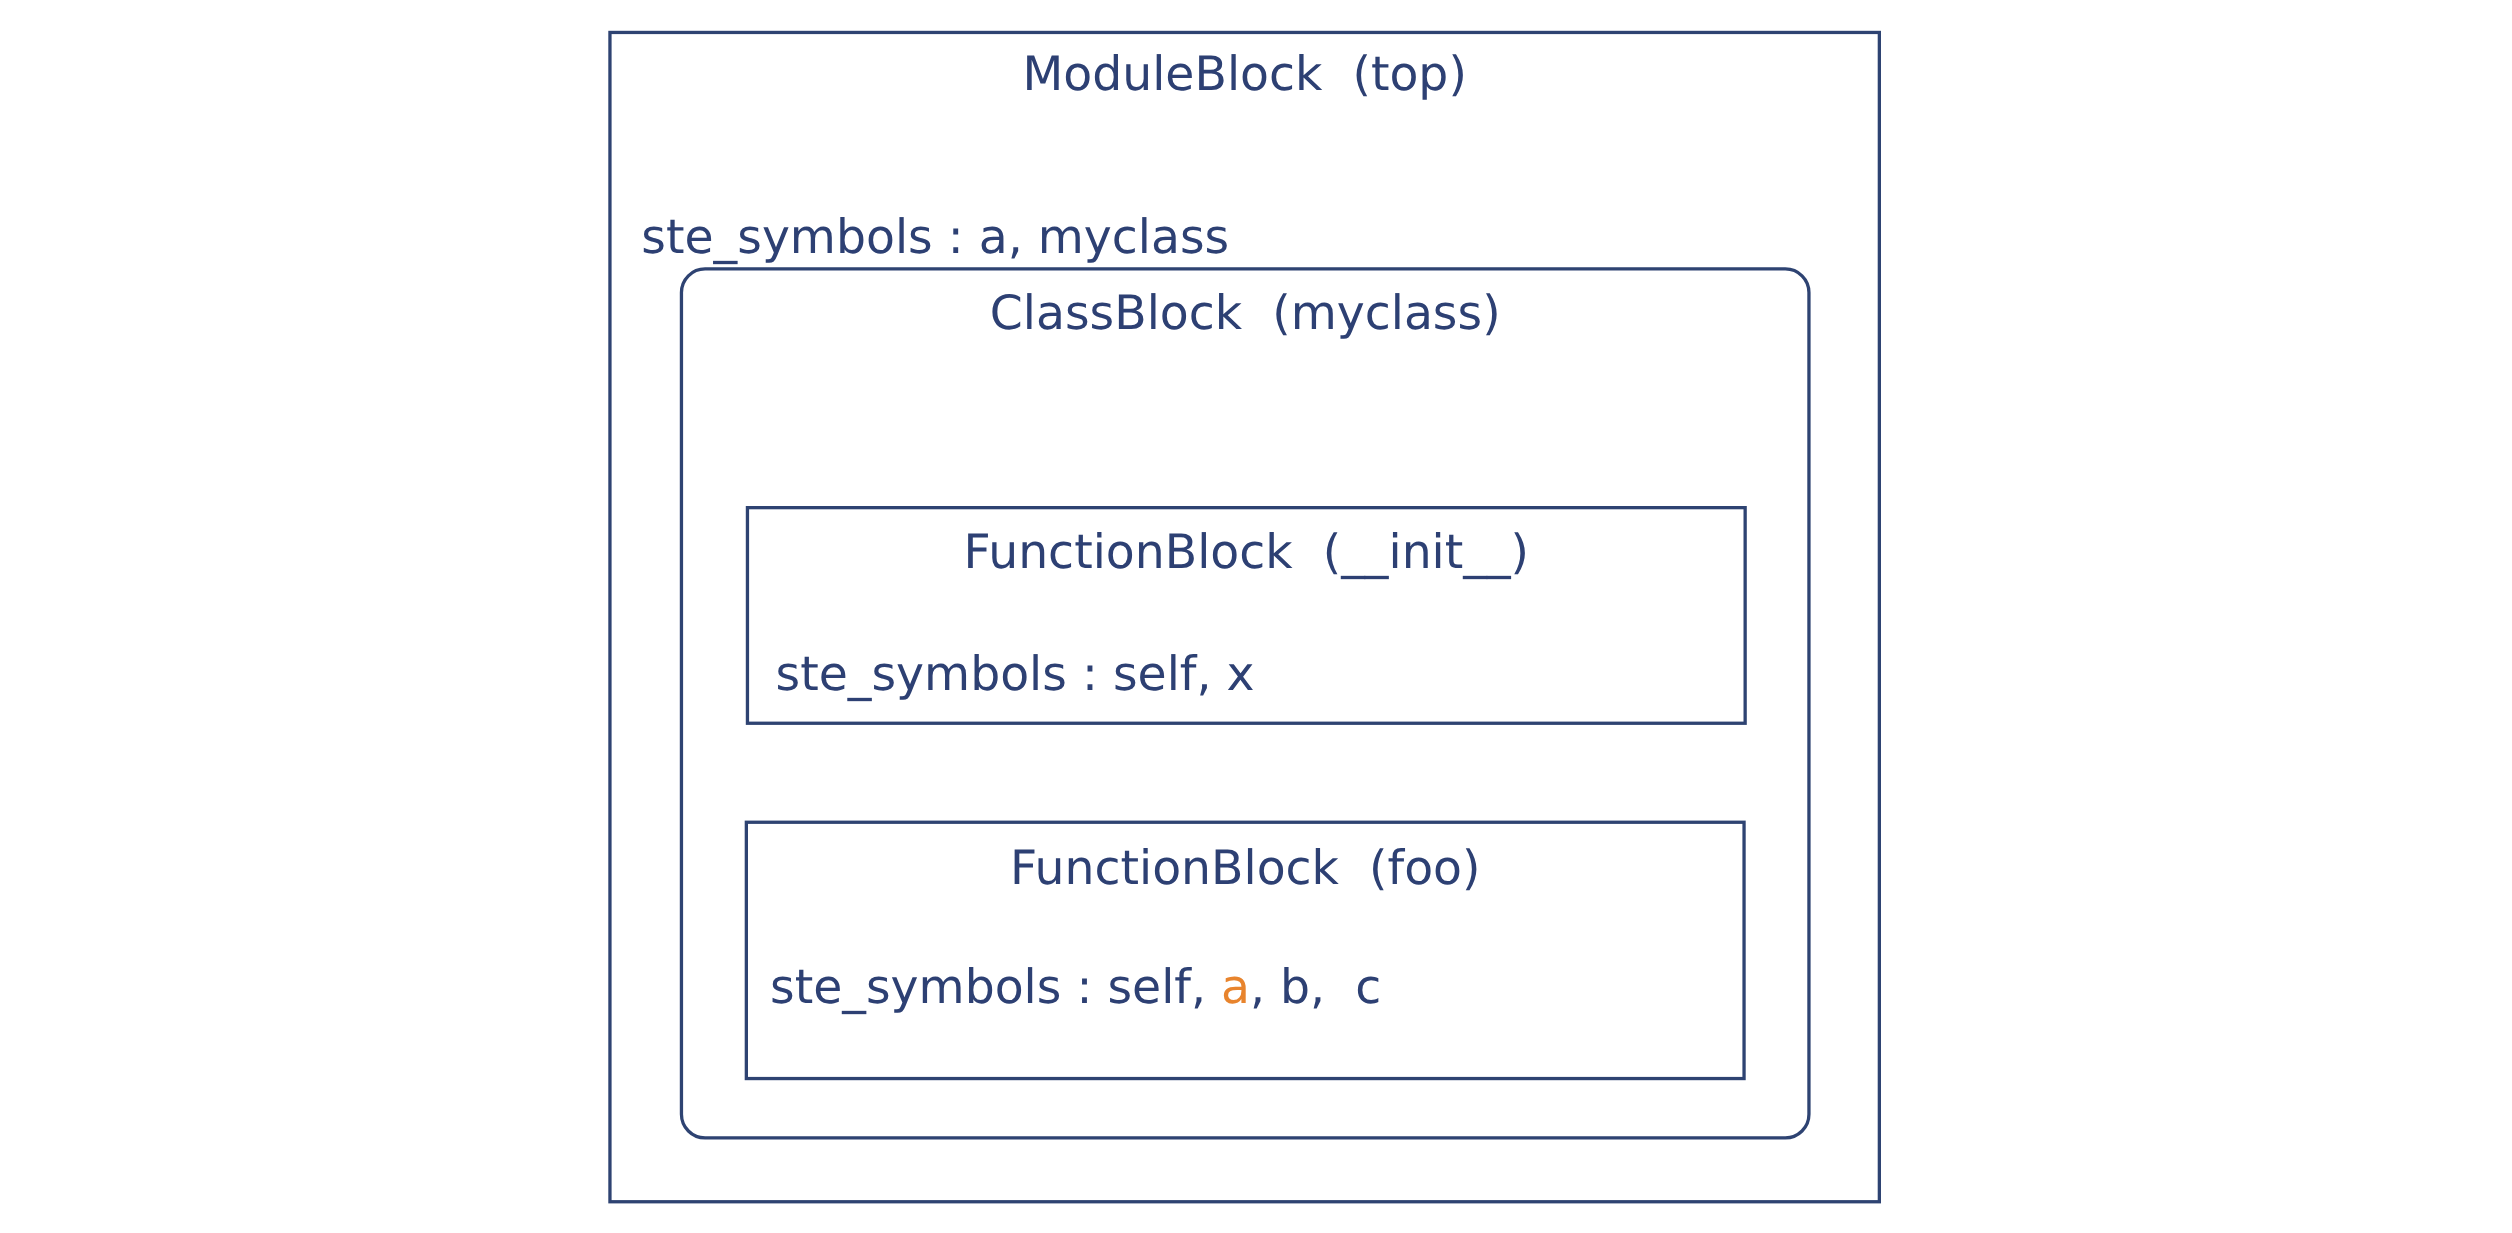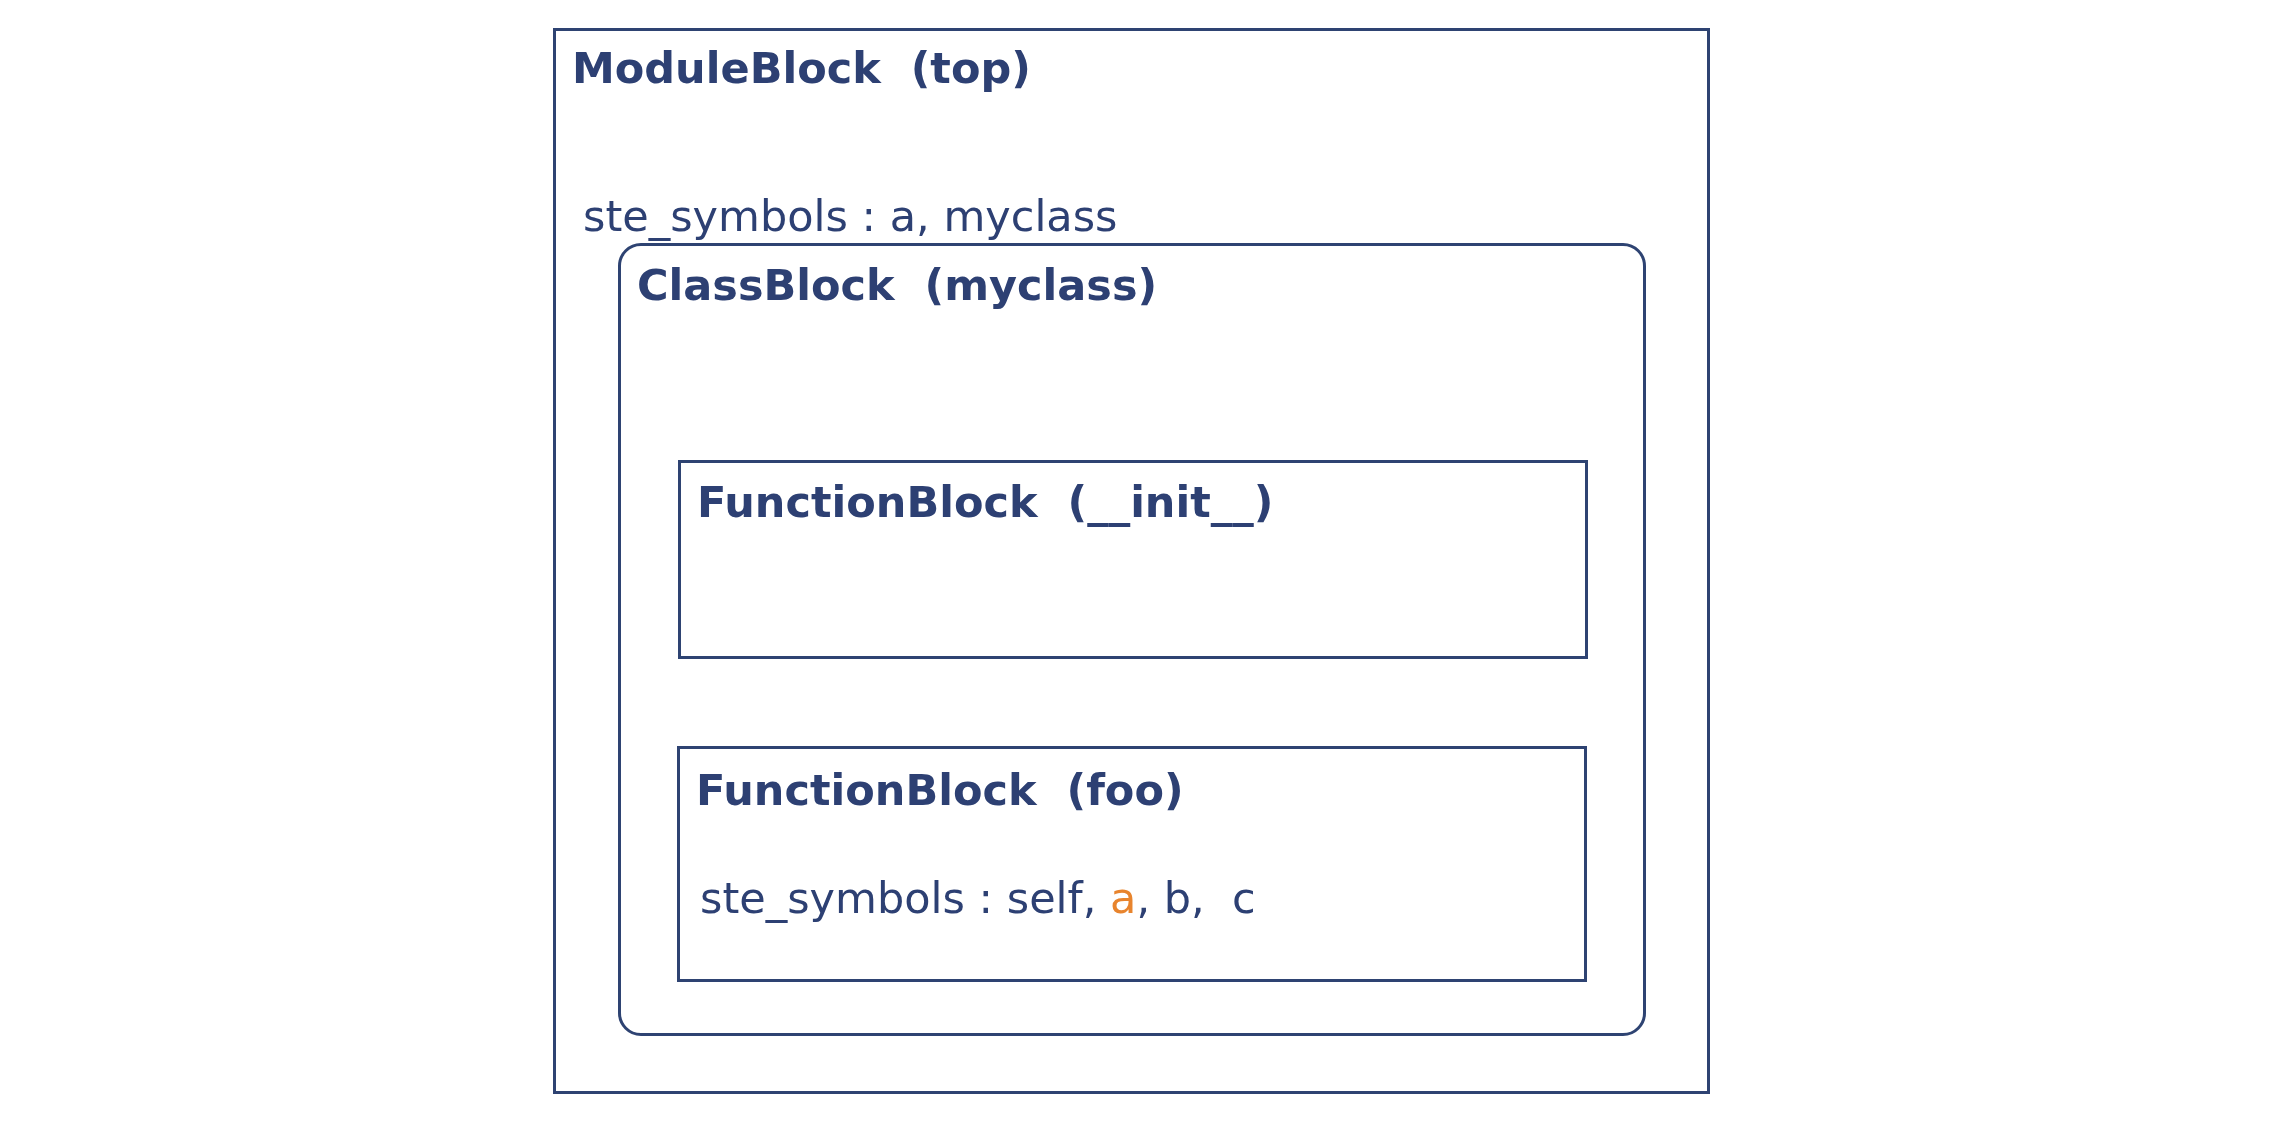--- a/index.html
+++ b/index.html
@@ -19,24 +19,23 @@
     background: #ffffff;
   }
   .txt {
     position: absolute;
     white-space: pre;
     font-size: 43px;
     line-height: 56px;
     color: #2d4073;
   }
   .block-title {
-    left: 16px;
+    left: 0;
     right: 0;
-    text-align: left;
-    font-weight: bold;
+    text-align: center;
   }
   .highlight { color: #e8842d; }
   
   .module-block { left: 553px; top: 28px;  width: 1157px; height: 1066px; }
   .module-title { top: 9px; }
   .module-syms  { left: 27px; top: 117px; margin-top: 40px; }
   
   .class-block  { left: 62px; top: 212px; width: 1028px; height: 793px; border-radius: 23px; }
   .class-title  { top: 11px; }
   .class-syms   { left: 17px; top: 119px; }
@@ -56,20 +55,21 @@
 
   <div class="block module-block">
     <div class="txt block-title module-title">ModuleBlock  (top)</div>
     <div class="txt module-syms">ste_symbols : a, myclass</div>
 
     <div class="block class-block">
       <div class="txt block-title class-title">ClassBlock  (myclass)</div>
 
       <div class="block init-block">
         <div class="txt block-title init-title">FunctionBlock  (__init__)</div>
+        <div class="txt init-syms">ste_symbols : self, x</div>
       </div>
 
       <div class="block foo-block">
         <div class="txt foo-syms"><span>ste_symbols : self, </span><span class="highlight">a</span><span>, b,  c</span></div>
         <div class="txt block-title foo-title">FunctionBlock  (foo)</div>
       </div>
 
     </div>
   </div>
 

